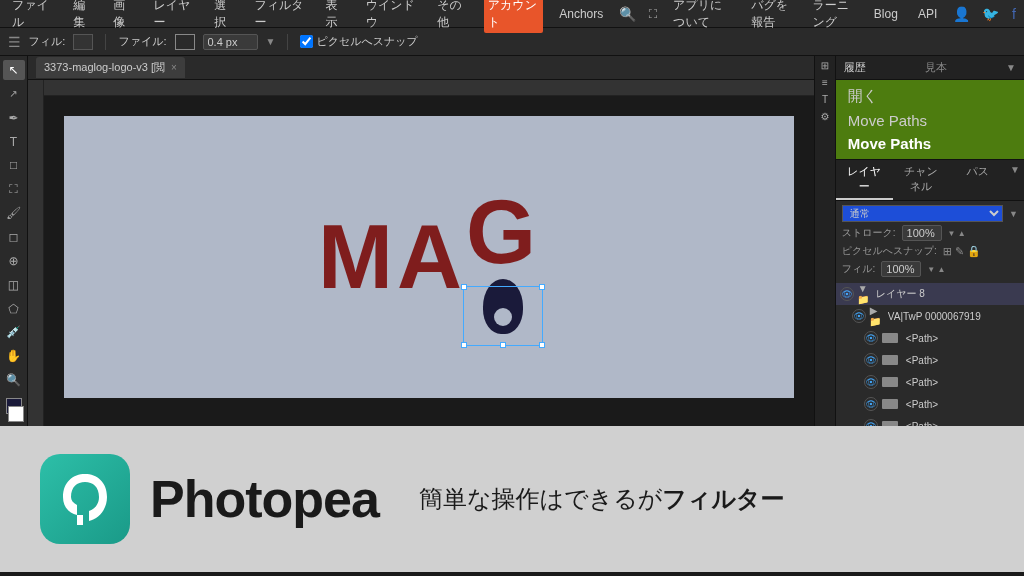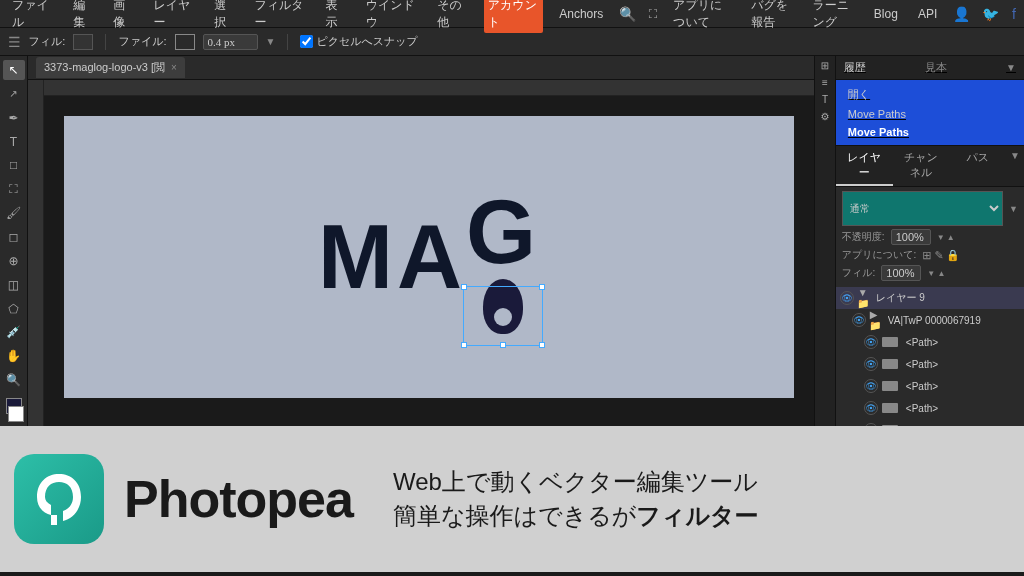--- a/index.html
+++ b/index.html
@@ -112,21 +112,21 @@
       margin: 20px;
       position: relative;
       height: calc(100% - 64px);
       display: flex;
       align-items: center;
       justify-content: center;
     }
     .maglog-logo {
       font-size: 90px;
       font-weight: 900;
-      color: #0f172a;
+      color: #7f1d1d;
       letter-spacing: 4px;
       font-family: 'Arial Black', sans-serif;
       position: relative;
       display: flex;
       align-items: center;
     }
     .logo-c-container {
       position: relative;
       display: inline-flex;
       flex-direction: column;
@@ -170,21 +170,21 @@
       padding: 0 8px;
       border-bottom: 1px solid #111;
     }
     .panel-title { color: #ccc; font-size: 11px; }
     .panel-arrow { color: #888; font-size: 10px; }
     .panel-menu-items {
       padding: 4px 0;
     }
     .panel-menu-item {
       color: #ccc;
-      font-size: 11px;
+      font-size: 15px;
       padding: 3px 12px;
       cursor: pointer;
     }
     .panel-menu-item.highlighted { color: #fff; font-weight: bold; }
 
     
     .layers-tabs {
       display: flex;
       background: #222;
       border-bottom: 1px solid #111;
@@ -206,25 +206,25 @@
       gap: 3px;
     }
     .layers-row {
       display: flex;
       align-items: center;
       gap: 6px;
       font-size: 11px;
       color: #bbb;
     }
     .layers-select {
-      background: #0f766e;
+      background: #1d4ed8;
       border: 1px solid #555;
       color: #ccc;
       font-size: 10px;
-      padding: 10px 3px;
+      padding: 1px 3px;
       flex: 1;
     }
     .layers-label { font-size: 10px; color: #999; white-space: nowrap; }
     .lock-icons { display: flex; gap: 3px; }
     .lock-icon { color: #888; font-size: 11px; }
     .layers-list {
       flex: 1;
       overflow-y: auto;
       padding: 2px 0;
     }
@@ -263,21 +263,21 @@
       border-radius: 1px;
       flex-shrink: 0;
     }
 
     
     .bottom-promo {
       height: 146px;
       background: #d0d0d0;
       display: flex;
       align-items: center;
-      padding: 20px 14px;
+      padding: 20px 40px;
       gap: 20px;
     }
     .promo-logo-container {
       display: flex;
       align-items: center;
       gap: 20px;
     }
     .promo-app-icon {
       width: 90px;
       height: 90px;
@@ -364,21 +364,21 @@
   </div>
 </div>
 
 <div class="toolbar-bar">
   <span style="color:#888;font-size:14px;">☰</span>
   <span class="toolbar-item">フィル:</span>
   <div style="width:20px;height:16px;background:#333;border:1px solid #555;"></div>
   <span class="toolbar-sep"></span>
   <span class="toolbar-item">ファイル:</span>
   <div style="width:20px;height:16px;background:#2a2a2a;border:1px solid #888;"></div>
-  <input class="toolbar-input" value="0.4 px" style="width: 55px; font-family: Liberation Serif, serif;">
+  <input class="toolbar-input" value="0.4 px" style="width: 55px;">
   <span style="color:#888;font-size:10px;">▼</span>
   <span class="toolbar-sep"></span>
   <div class="checkbox-pixel">
     <input type="checkbox" checked="" style="">
     <span>ピクセルへスナップ</span>
   </div>
 </div>
 
 <div style="display:flex; height: calc(576px - 56px - 150px);">
 
@@ -442,21 +442,21 @@
 
     <div style="width:22px;background:#222;border-left:1px solid #111;display:flex;flex-direction:column;align-items:center;padding:4px 0;gap:6px;">
       <div style="color:#aaa;font-size:10px;cursor:pointer;">⊞</div>
       <div style="color:#aaa;font-size:10px;cursor:pointer;">≡</div>
       <div style="color:#aaa;font-size:10px;cursor:pointer;">T</div>
       <div style="color:#aaa;font-size:10px;cursor:pointer;">⚙</div>
     </div>
 
     <div class="right-panel">
 
-      <div style="background:#1d4ed8;border-bottom:1px solid #111;text-decoration:underline;">
+      <div style="background:#4d7c0f;border-bottom:1px solid #111;">
         <div class="panel-header">
           <span class="panel-title">履歴</span>
           <span class="panel-title" style="color:#888;">見本</span>
           <span class="panel-arrow">▼</span>
         </div>
         <div class="panel-menu-items">
           <div class="panel-menu-item">開く</div>
           <div class="panel-menu-item">Move Paths</div>
           <div class="panel-menu-item highlighted">Move Paths</div>
         </div>
@@ -470,45 +470,45 @@
       </div>
 
       <div class="layers-controls">
         <div class="layers-row">
           <select class="layers-select">
             <option>通常</option>
           </select>
           <span style="color:#888;font-size:9px;">▼</span>
         </div>
         <div class="layers-row">
-          <span class="layers-label">不透明度:</span>
+          <span class="layers-label">ストローク:</span>
           <input type="text" class="toolbar-input" style="width: 40px;" value="100%">
           <span style="color:#888;font-size:8px;">▼ ▲</span>
         </div>
         <div class="layers-row">
-          <span class="layers-label">アプリについて:</span>
+          <span class="layers-label">ピクセルへスナップ:</span>
           <div class="lock-icons">
             <span class="lock-icon">⊞</span>
             <span class="lock-icon">✎</span>
             <span class="lock-icon">🔒</span>
           </div>
         </div>
         <div class="layers-row">
           <span class="layers-label">フィル:</span>
           <input type="text" class="toolbar-input" style="width: 40px;" value="100%">
           <span style="color:#888;font-size:8px;">▼ ▲</span>
         </div>
       </div>
 
       <div class="layers-list" id="layers-list-container">
 
       <div class="layer-item selected" style="padding-left: 4px;">
             <div class="layer-vis" style="font-size: 9px;">👁</div>
             <div style="width: 14px; height: 14px; color: rgb(170, 170, 170); font-size: 10px; display: flex; align-items: center;">▼📁</div>
-            <span class="layer-name">レイヤー 9</span>
+            <span class="layer-name">レイヤー 8</span>
           </div>
           <div class="layer-item" style="padding-left: 16px;">
             <div class="layer-vis" style="font-size: 9px;">👁</div>
             <div style="width: 14px; height: 14px; color: rgb(170, 170, 170); font-size: 10px; display: flex; align-items: center;">▶📁</div>
             <span class="layer-name">VA|TwP 0000067919</span>
           </div>
           <div class="layer-item" style="padding-left: 28px;">
             <div class="layer-vis" style="font-size: 9px;">👁</div>
             <div class="layer-color-bar" style="background: rgb(136, 136, 136); width: 16px; height: 10px;"></div>
             <div></div>
@@ -549,18 +549,17 @@
       <svg viewBox="0 0 60 60">
 
         <rect width="60" height="60" fill="none"></rect>
         <path d="M30 5 C18 5, 8 13, 8 28 C8 38, 14 44, 22 46 L22 36 C18 34, 16 31, 16 28 C16 18, 22 13, 30 13 C38 13, 44 18, 44 28 C44 35, 40 40, 34 42 L34 52 C44 50, 52 40, 52 28 C52 13, 42 5, 30 5 Z" fill="white"></path>
         <path d="M22 46 L22 56 L28 56 L28 46 Z" fill="white"></path>
       </svg>
     </div>
     <div class="promo-title">Photopea</div>
   </div>
   <div class="promo-desc">
-    <div class="promo-line1">Web上で動くベクター編集ツール</div>
     <div class="promo-line2">
       <span>簡単な操作はできるが</span><span class="bold-text">フィルター</span>
     </div>
   </div>
 </div>
 
 </body></html>

